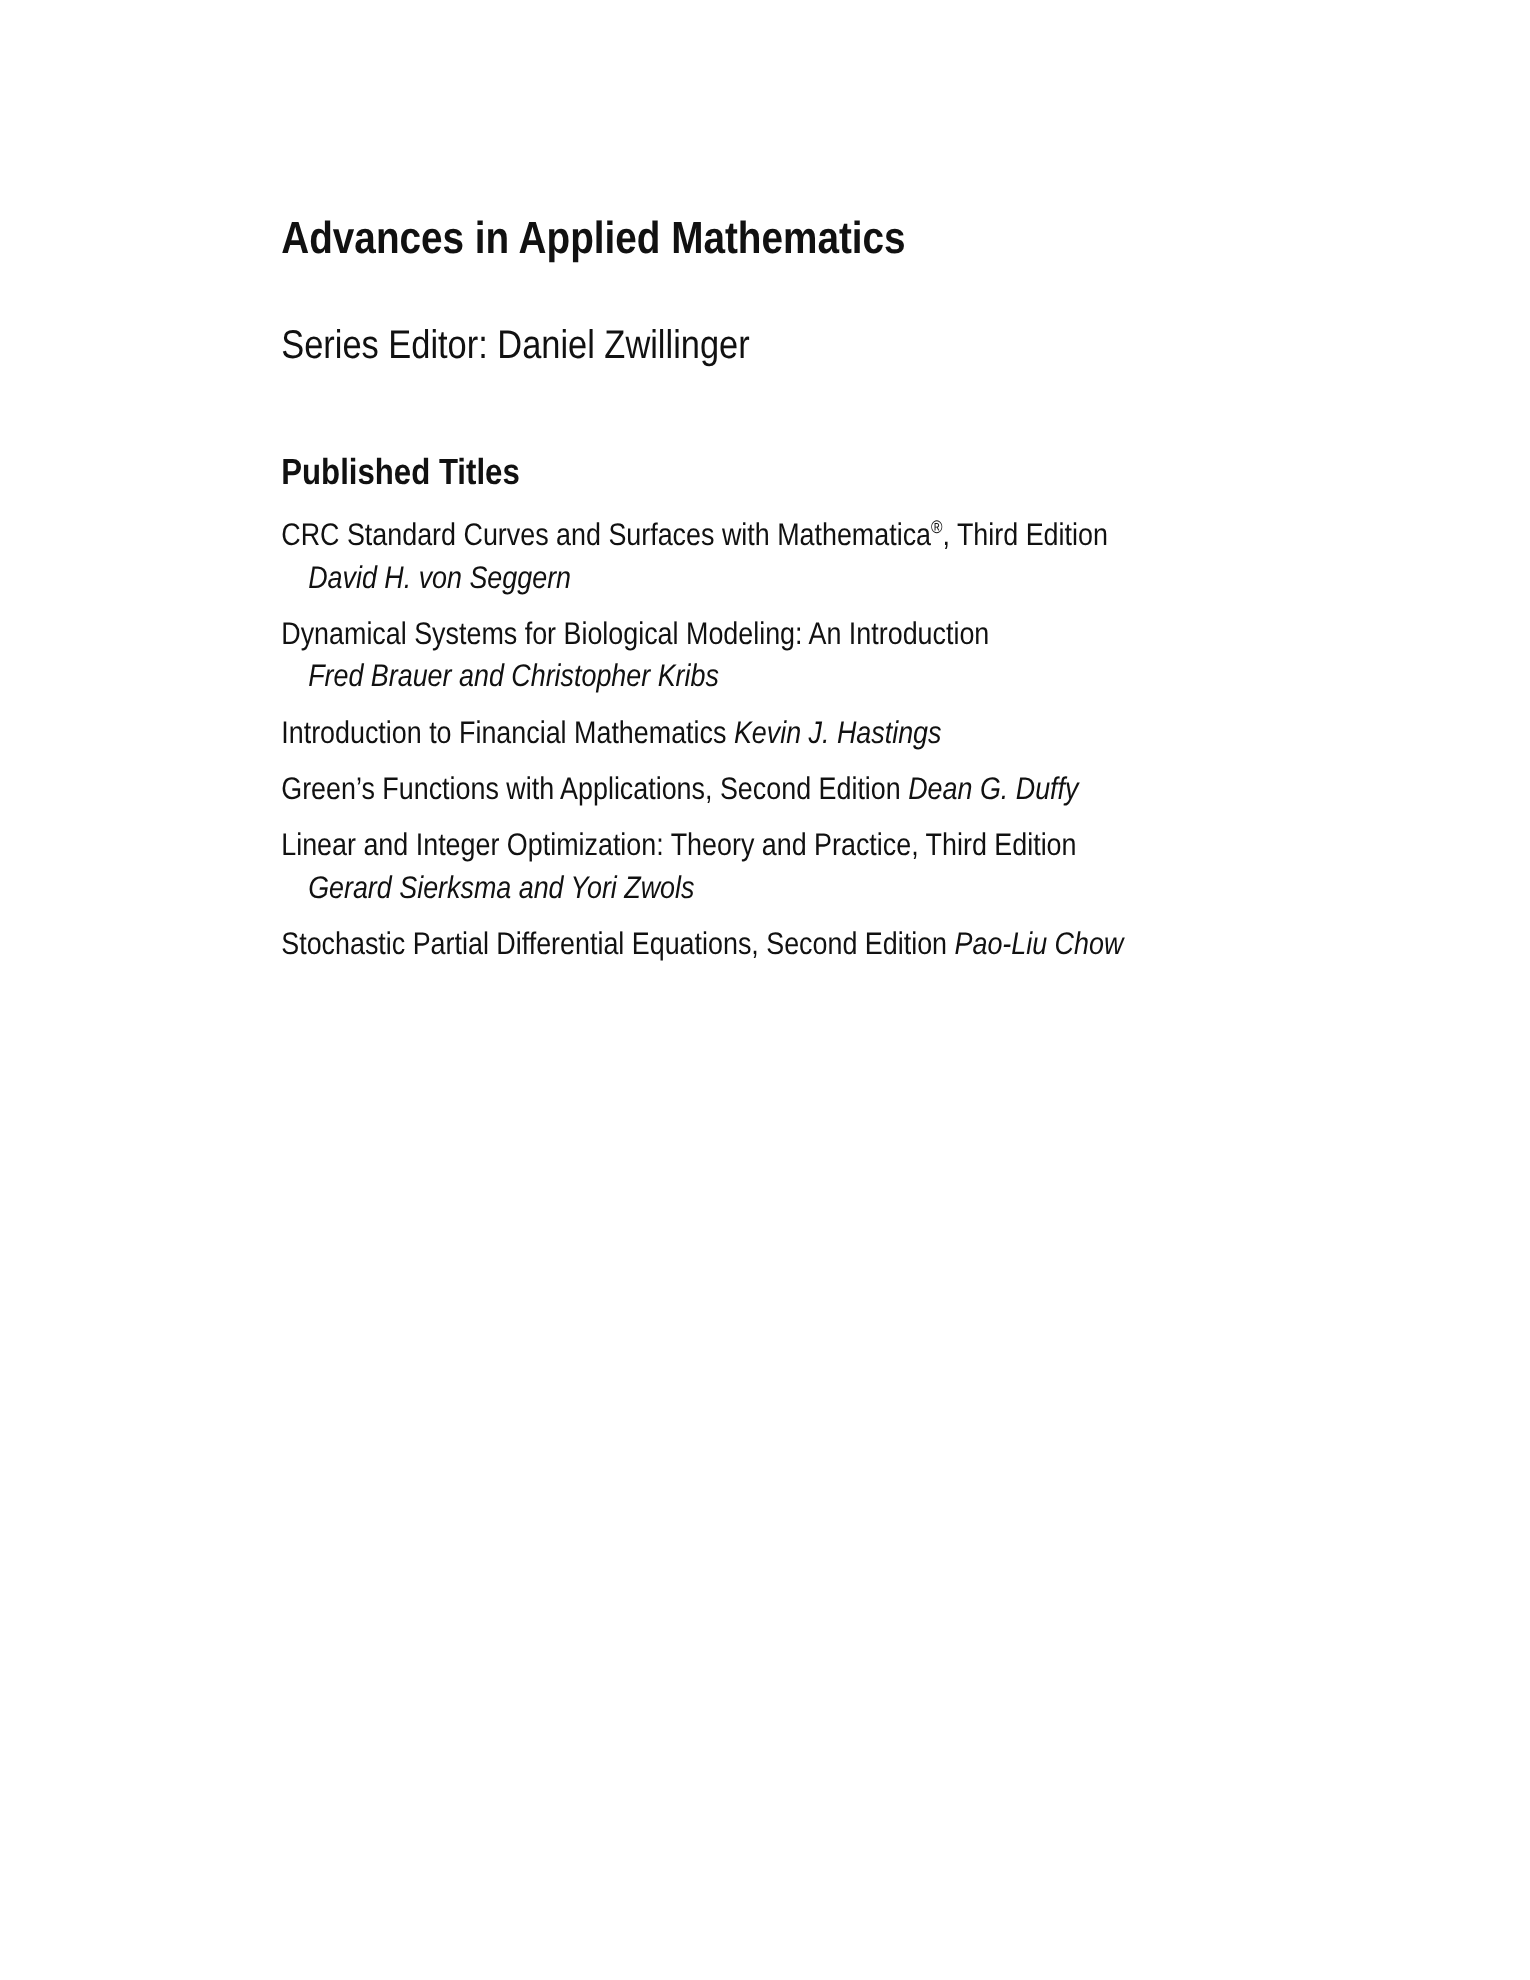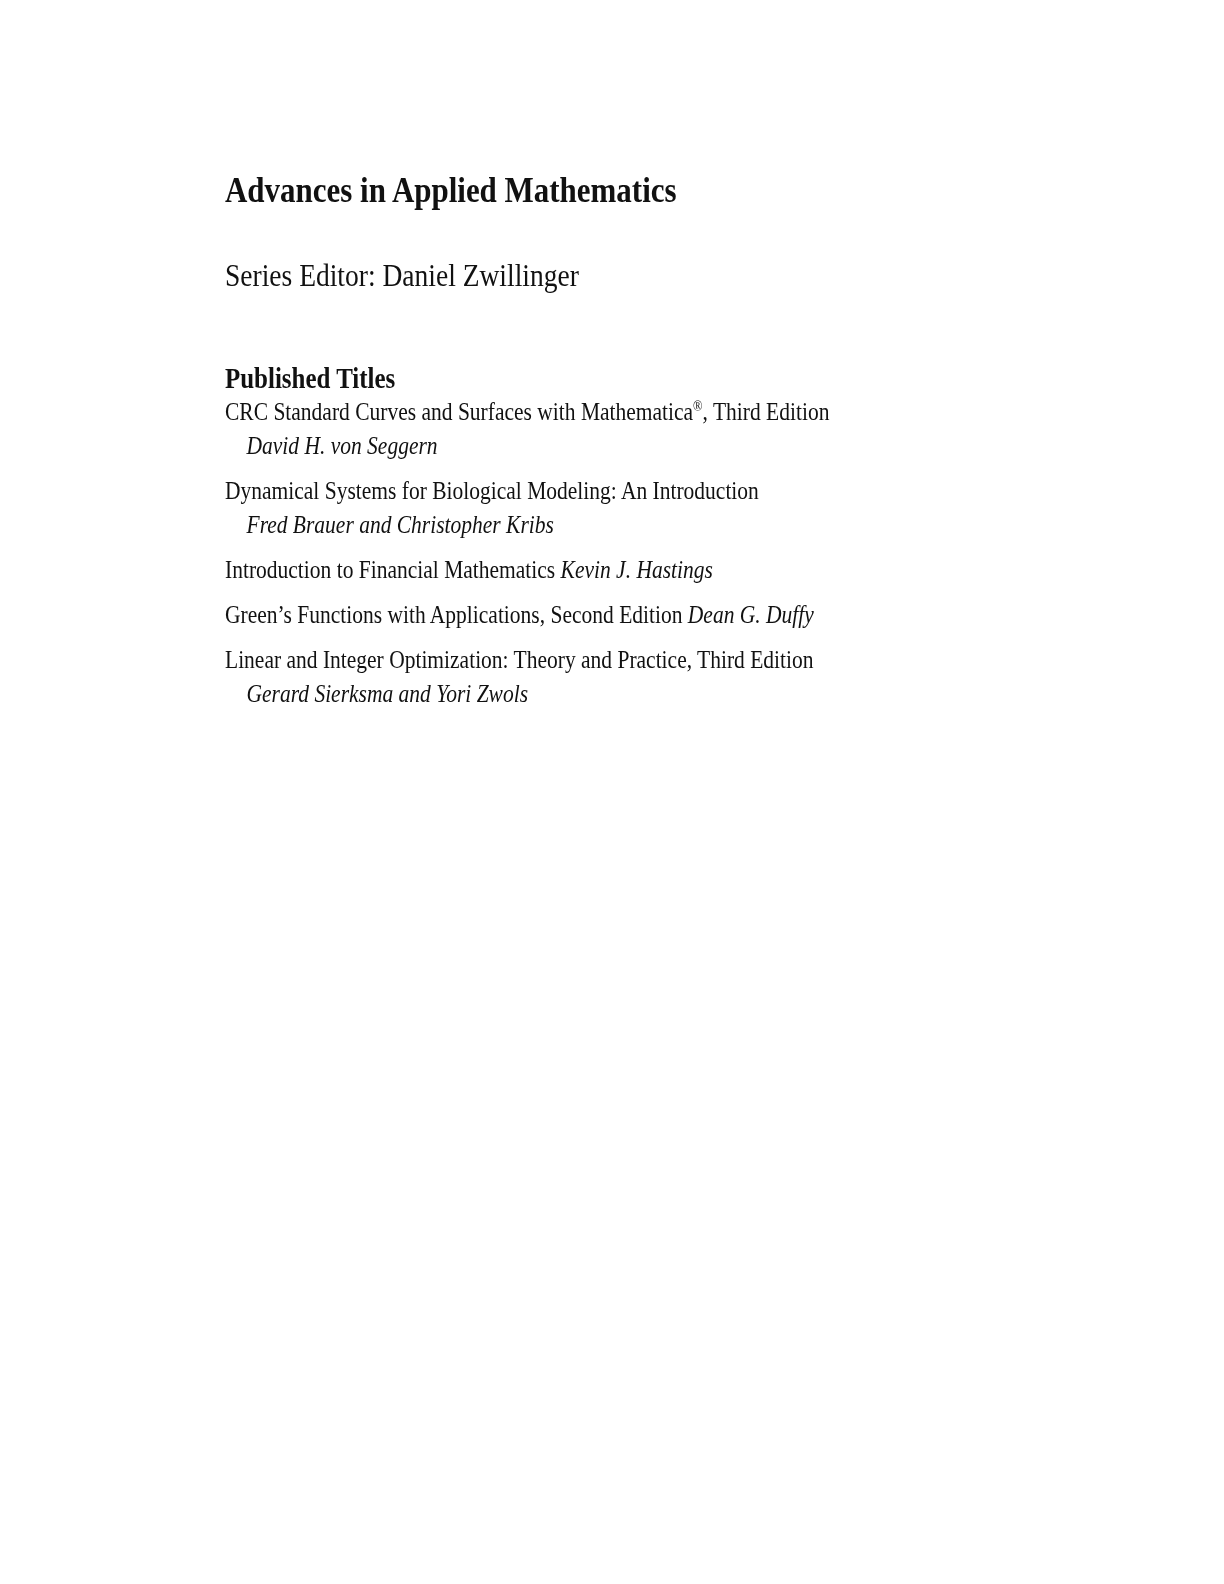--- a/index.html
+++ b/index.html
@@ -4,21 +4,21 @@
 <style>
   * { margin: 0; padding: 0; box-sizing: border-box; }
   html, body { background: #e8e8e8; }
   .page {
     position: relative;
     width: 1224px;
     height: 1584px;
     margin: 0 auto;
     background: #ffffff;
     color: #111111;
-    font-family: Liberation Serif, serif;
+    font-family: Liberation Sans, sans-serif;
     overflow: hidden;
   }
   .content {
     position: absolute;
     left: 225px;
     top: 172px;
     width: 940px;
   }
   
   .line {
@@ -37,21 +37,21 @@
     line-height: 36px;
     font-weight: normal;
     margin-top: 49px;
   }
   .section-heading {
     font-size: 29px;
     line-height: 33px;
     font-weight: bold;
     margin-top: 69px;
   }
-  .book-list { margin-top: 0; }
+  .book-list { margin-top: 16px; }
   .entry { margin-bottom: 11px; }
   .entry .t-line {
     font-size: 25px;
     line-height: 34px;
   }
   .entry .a-line {
     font-size: 25px;
     line-height: 34px;
     padding-left: 25px;
   }
@@ -86,16 +86,19 @@
         <div class="entry">
           <div class="t-line line"><span>Introduction to Financial Mathematics</span> <span class="book-author">Kevin J. Hastings</span></div>
         </div>
         <div class="entry">
           <div class="t-line line"><span>Green’s Functions with Applications, Second Edition</span> <span class="book-author">Dean G. Duffy</span></div>
         </div>
         <div class="entry">
           <div class="t-line line"><span>Linear and Integer Optimization: Theory and Practice, Third Edition</span></div>
           <div class="a-line line"><span class="book-author">Gerard Sierksma and Yori Zwols</span></div>
         </div>
+        <div class="entry">
+          <div class="t-line line"><span>Stochastic Partial Differential Equations, Second Edition</span> <span class="book-author">Pao-Liu Chow</span></div>
+        </div>
       </div>
 
   </div>
 </div>
 
 </body></html>

